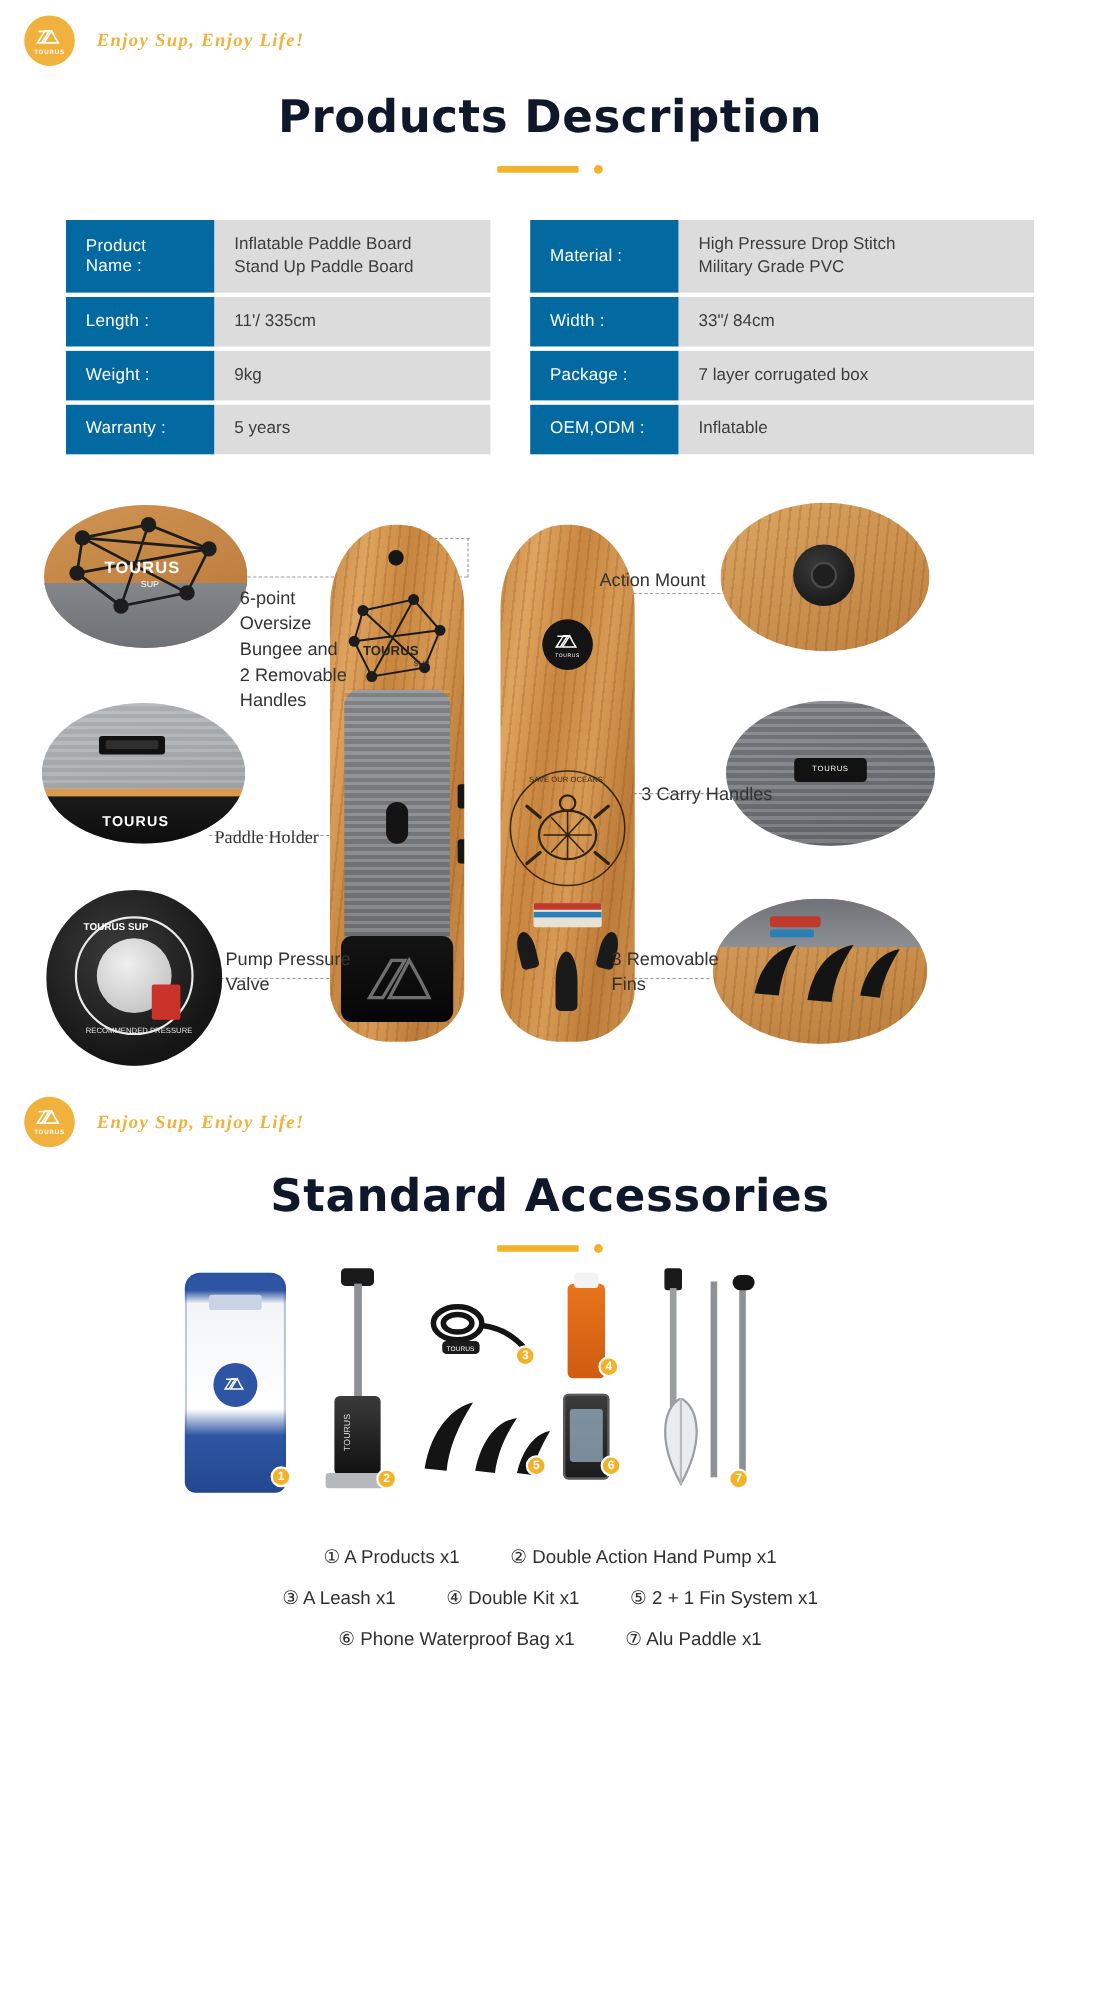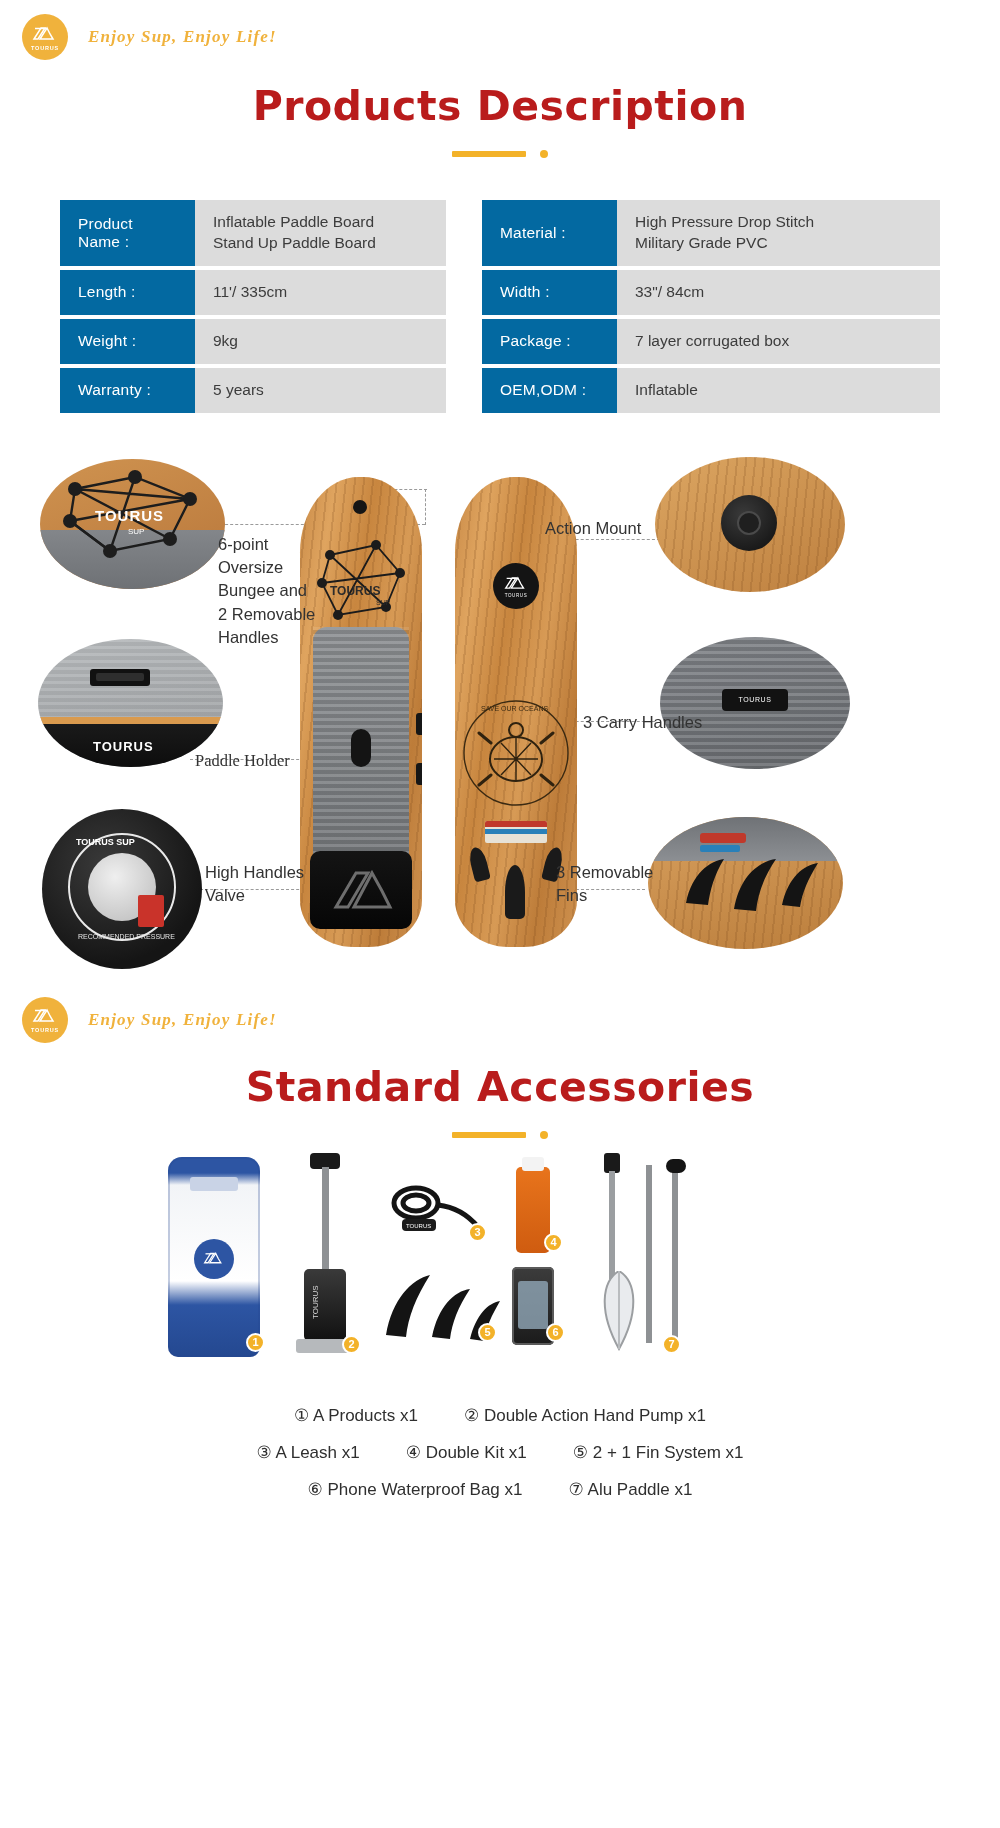--- a/index.html
+++ b/index.html
@@ -27,21 +27,21 @@
   }
   .tagline {
     margin-left: 20px; color: #F0B23C; font-size: 17px;
     font-style: italic; font-weight: 700; letter-spacing: 1.2px;
     font-family: "Liberation Serif", serif;
   }
 
   
   .section-head { text-align: center; margin-top: 22px; }
   .section-title {
-    color: #b91c1c; font-size: 41px; font-weight: 800;
+    color: #0f172a; font-size: 41px; font-weight: 800;
     letter-spacing: .5px; font-family: "DejaVu Sans", sans-serif;
   }
   .divider { display: flex; align-items: center; justify-content: center; gap: 14px; margin-top: 20px; }
   .divider-bar { width: 74px; height: 6px; background: #F3B229; border-radius: 1px; }
   .divider-dot { width: 8px; height: 8px; border-radius: 50%; background: #F3B229; }
 
   
   .spec-table {
     width: 880px; margin: 38px auto 0; border-collapse: separate;
     border-spacing: 0 4px; table-layout: fixed;
@@ -349,21 +349,21 @@
     <div>Handles</div>
   </div>
 
   <div class="callout" style="left:545px; top:68px;">Action Mount</div>
 
   <div class="callout" style="left:195px; top:300px;font-family:Liberation Serif, serif;">Paddle Holder</div>
 
   <div class="callout" style="left:583px; top:262px;">3 Carry Handles</div>
 
   <div class="callout" style="left:205px; top:412px; width:130px;">
-    <div>High Handles</div>
+    <div>Pump Pressure</div>
     <div>Valve</div>
   </div>
 
   <div class="callout" style="left:556px; top:412px; width:120px;">
     <div>3 Removable</div>
     <div>Fins</div>
   </div>
 </div>
 
 <div class="brand-banner" style="padding-top:8px;">

